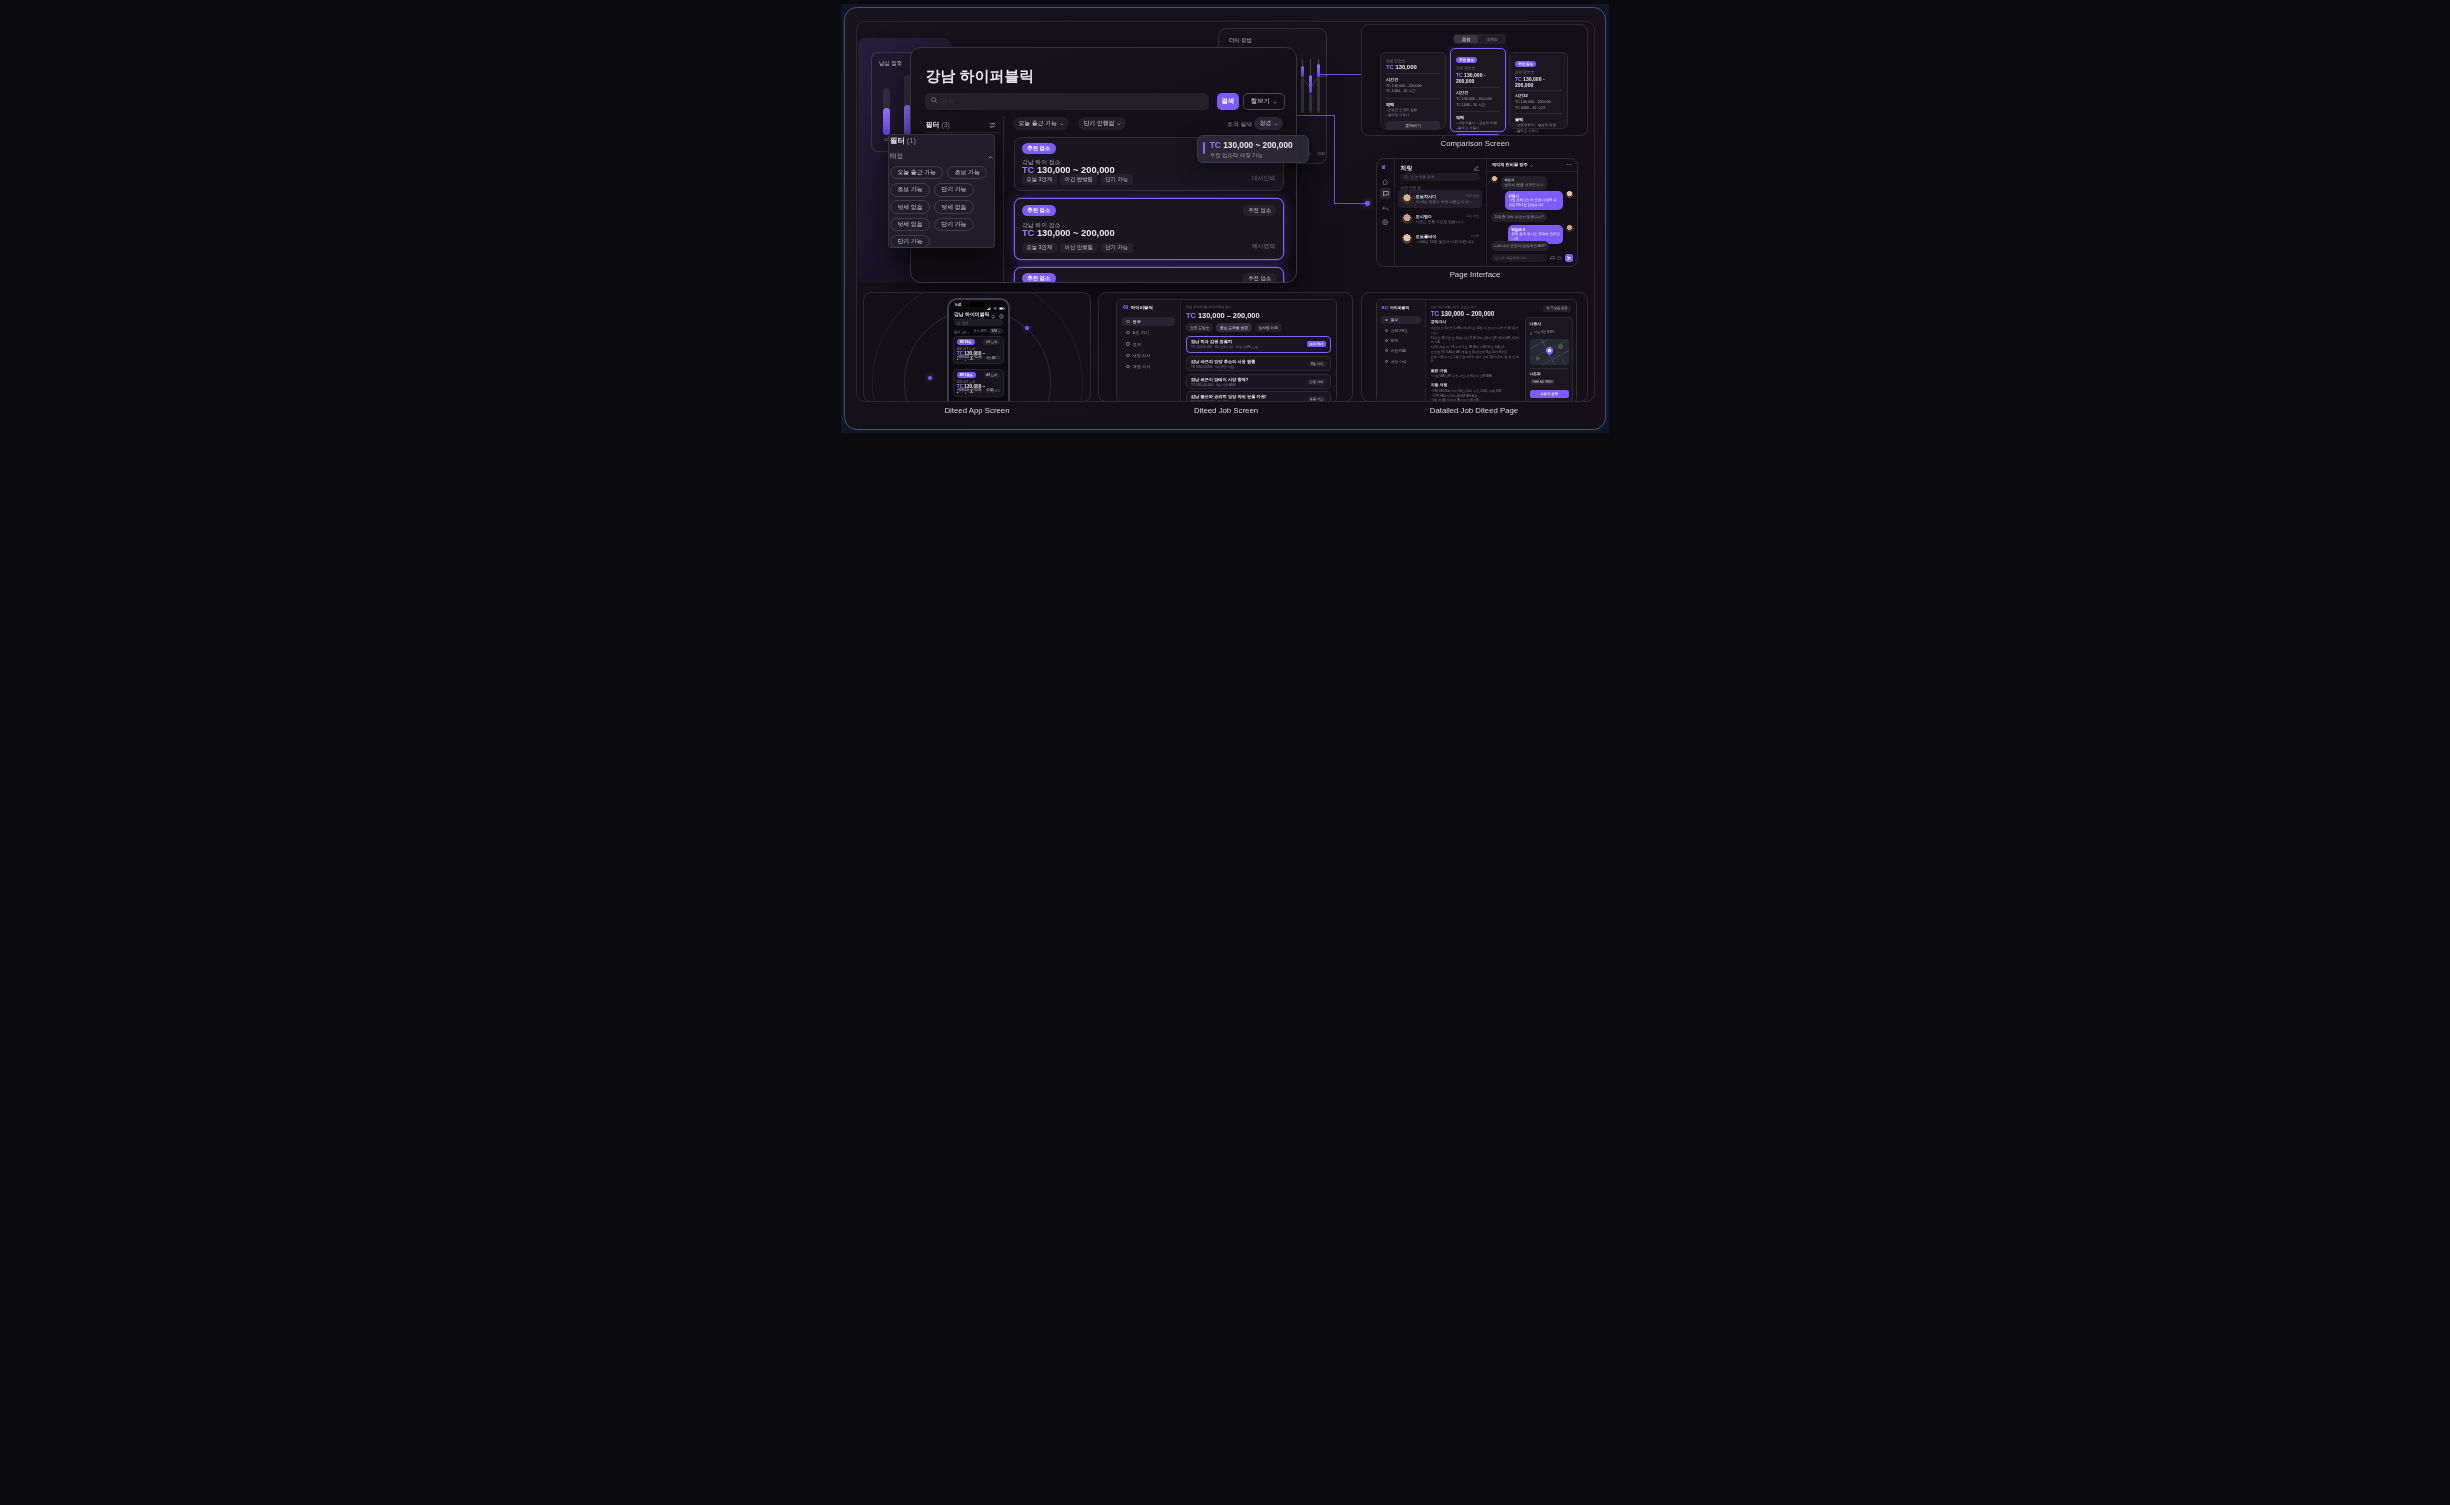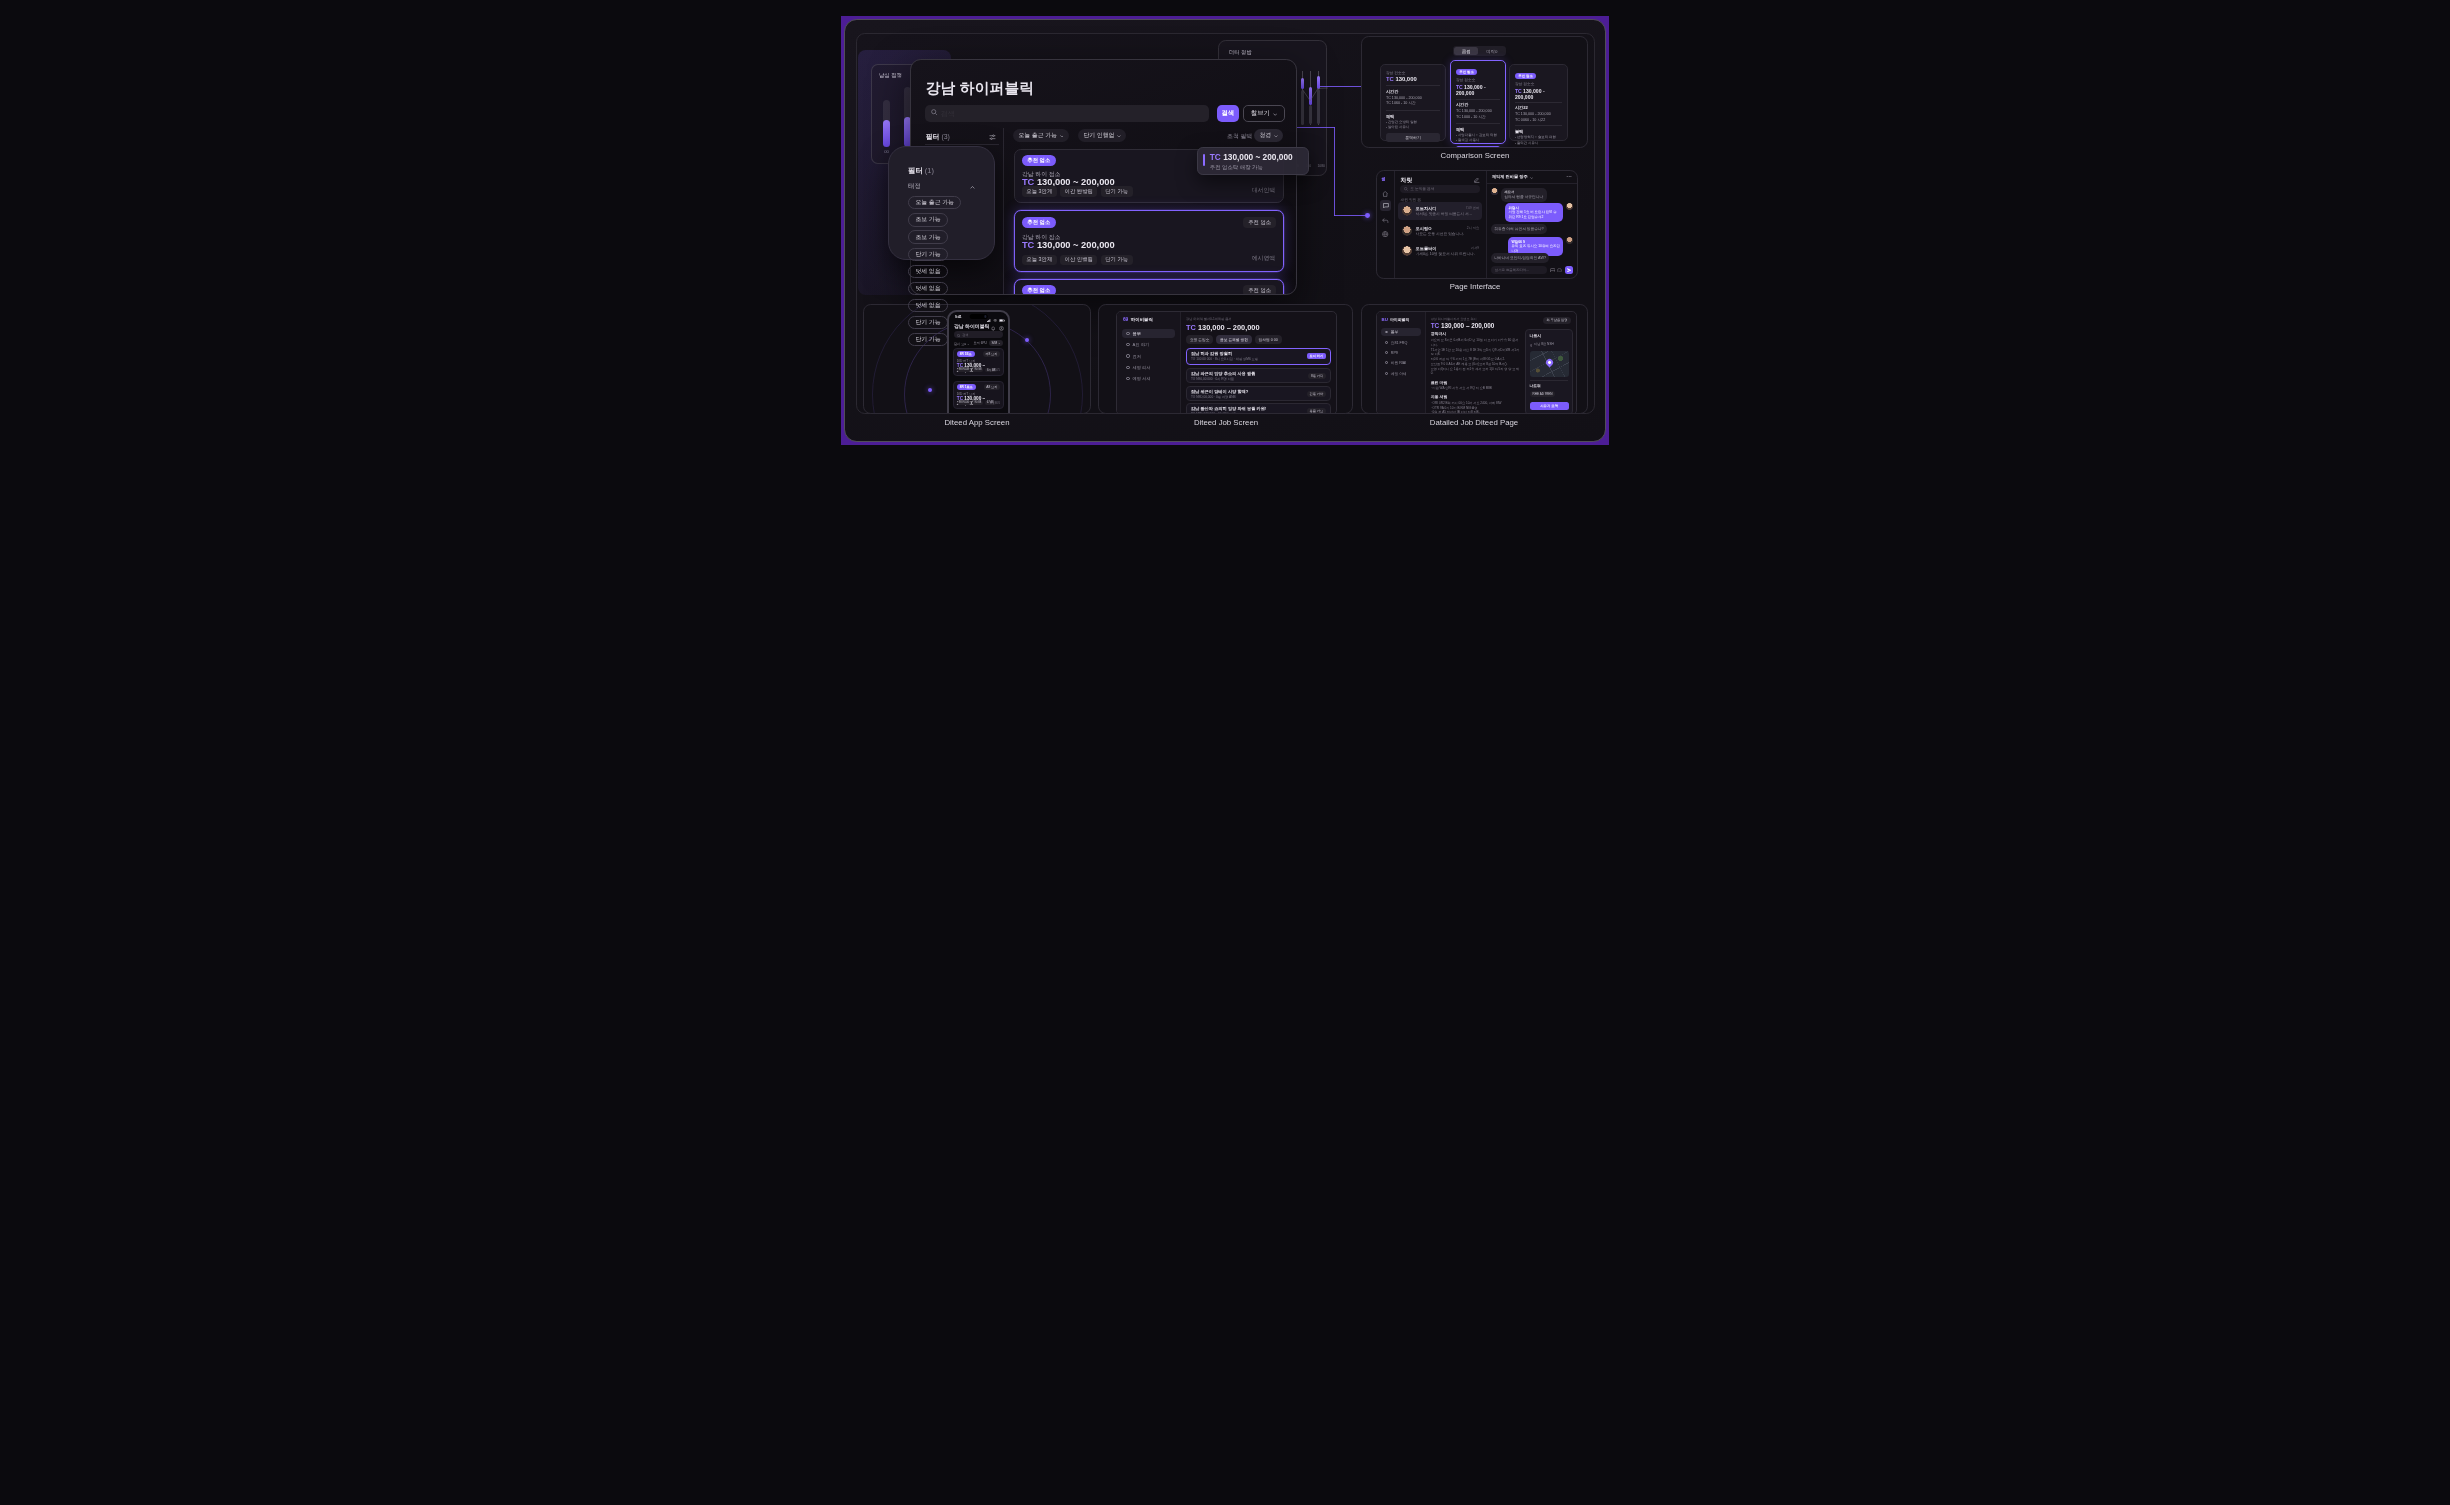--- a/index.html
+++ b/index.html
@@ -1,18 +1,18 @@
 <!DOCTYPE html>
 <html style="font-size:7.8px"><head>
 <meta charset="utf-8">
 <style>
 *{margin:0;padding:0;box-sizing:border-box}
 html,body{background:#0b0a0e}
 body{font-family:"Liberation Sans",sans-serif;color:#e9e6ef}
-#stage{position:relative;width:768px;height:429px;margin:16px auto;background:#4c1d95;overflow:hidden}
+#stage{position:relative;width:768px;height:429px;margin:4px auto;background:#0f172a;overflow:hidden}
 .abs{position:absolute}
 #frame{position:absolute;inset:2.9px;border:1px solid #514d59;border-radius:12.7px;background:linear-gradient(170deg,#18151d,#121016)}
 #inner{position:absolute;left:14.7px;top:16.7px;width:739px;height:381px;border:0.5px solid #2b2831;border-radius:8.8px;background:linear-gradient(160deg,#16131b 0%,#121016 70%)}
 .caption{position:absolute;color:#d9d6df;font-size:7.8px;text-align:center;transform:translateX(-50%);white-space:nowrap}
 .panel{position:absolute;background:#121016;border:0.5px solid #2c2933;border-radius:7.8px;overflow:hidden}
 .muted{color:#8b8795}
 .accent{color:#9b7bff}
 .btn-accent{background:#7c5cfc;color:#fff;border:none;border-radius:4.9px;font-weight:bold;cursor:pointer}
 .pill{background:#7c5cfc;color:#fff;border-radius:490px;display:inline-flex;align-items:center;font-weight:bold}
 .chipd{background:#242129;color:#cdc9d6;border-radius:3.9px;display:inline-flex;align-items:center;justify-content:center}
@@ -222,21 +222,21 @@
 
   <div class="abs" style="left:356px;top:131px;width:112px;height:28px;background:rgba(44,41,53,.96);border:0.5px solid #3c3946;border-radius:5.9px;box-shadow:0 7.8px 19.6px rgba(0,0,0,.5);z-index:6">
     <div style="position:absolute;left:5.4px;top:5.9px;width:1.5px;height:11.8px;background:#8b6bff;border-radius:1px"></div>
     <div style="position:absolute;left:11.8px;top:3.9px;font-size:8.3px;font-weight:bold">
       <span class="accent">TC</span>
       <span>130,000 ~ 200,000</span>
     </div>
     <div style="position:absolute;left:11.8px;top:15.7px;font-size:5.4px;color:#9d99a8">추천 업소탁 애장 가능</div>
   </div>
 
-  <div class="abs" style="left:47px;top:130px;width:107px;height:114px;background:#211e29;border:0.5px solid #343040;border-radius:18px;box-shadow:0 11.8px 29px rgba(0,0,0,.55);z-index:7;padding:19px">
+  <div class="abs" style="left:47px;top:130px;width:107px;height:114px;background:#211e29;border:0.5px solid #343040;border-radius:3px;box-shadow:0 11.8px 29px rgba(0,0,0,.55);z-index:7;padding:1px">
     <div style="font-size:7.4px;font-weight:bold">
       <span>필터</span>
       <span class="muted" style="font-weight:normal">(1)</span>
     </div>
     <div style="display:flex;justify-content:space-between;align-items:center;margin-top:5.9px">
       <span style="font-size:6.4px;color:#b4b0bd">태정</span>
       <span><svg width="4.9" height="2.9" viewBox="0 0 10 6" fill="none" stroke="#b5b1bd" stroke-width="1.4">
             <path d="M1 5l4-4 4 4"></path>
           </svg></span>
     </div>

